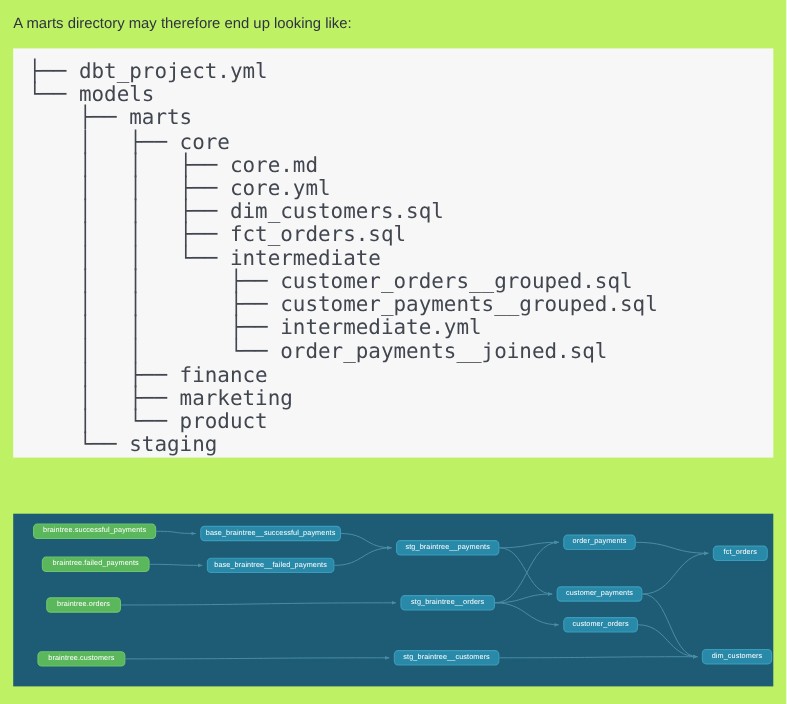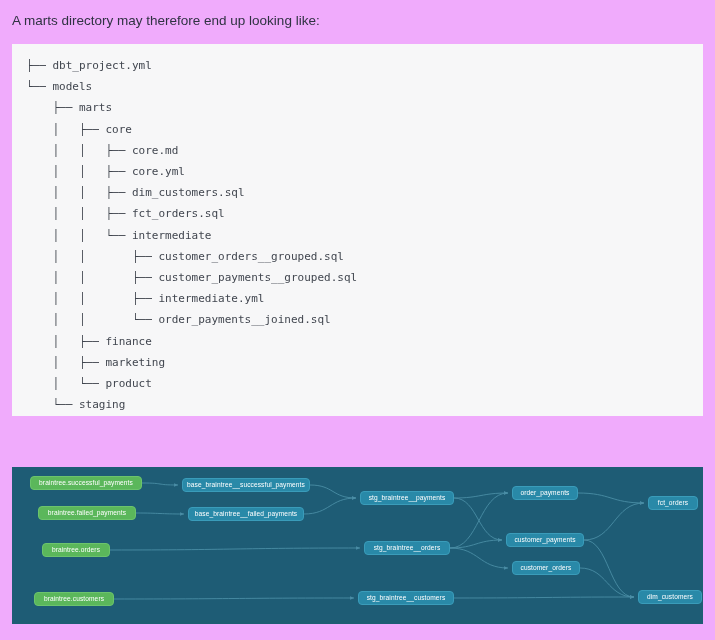--- a/index.html
+++ b/index.html
@@ -9,21 +9,21 @@
     width: 715px;
     height: 640px;
     background: #ffffff;
     font-family: "Liberation Sans", sans-serif;
   }
   .page {
     position: relative;
     width: 715px;
     height: 640px;
     overflow: hidden;
-    background: #f0abfc;
+    background: #bef264;
   }
   .prose-line {
     font-size: 13.5px;
     line-height: 1.5;
     color: #2f3242;
     font-family: "Liberation Sans", sans-serif;
   }
   #intro-text {
     position: absolute;
     left: 12px;
@@ -41,21 +41,21 @@
     top: 44px;
     width: 691px;
     height: 372px;
     background: #f7f7f8;
     padding: 11px 0 11px 14px;
     overflow: hidden;
   }
   #code-block pre {
     margin: 0;
     font-family: "DejaVu Sans Mono", monospace;
-    font-size: 11px;
+    font-size: 19px;
     line-height: 21.2px;
     color: #41464f;
     white-space: pre;
     letter-spacing: 0px;
   }
   
   #dag-panel {
     position: absolute;
     left: 12px;
     top: 467px;

